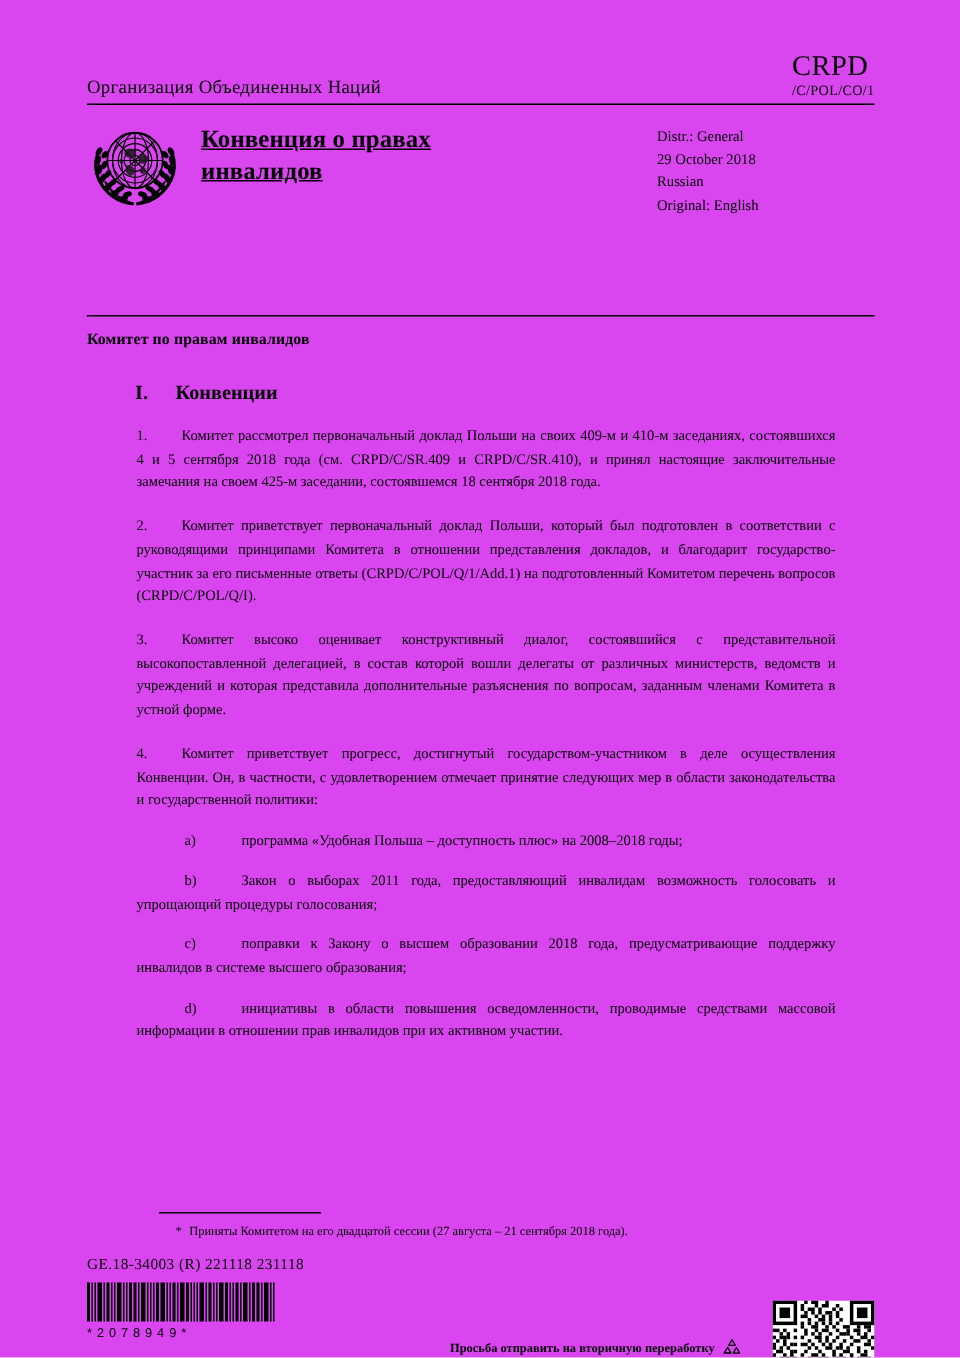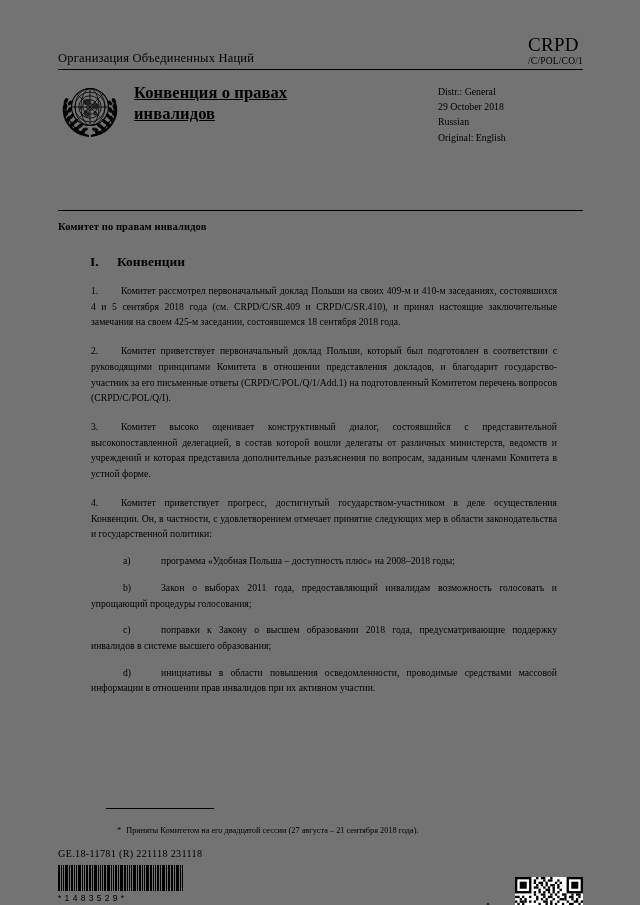--- a/index.html
+++ b/index.html
@@ -8,21 +8,21 @@
     background: #ffffff;
   }
   body {
     font-family: "Liberation Serif", serif;
     color: #000000;
   }
   .page {
     position: relative;
     width: 640px;
     height: 905px;
-    background: #737373;
+    background: #d946ef;
     overflow: hidden;
   }
 
   
   .masthead {
     position: absolute;
     left: 58px;
     top: 34px;
     width: 525px;
   }
@@ -158,21 +158,21 @@
     top: 808px;
     width: 525px;
   }
   .fn-rule {
     border-bottom: 0.9px solid #000;
     width: 108px;
     margin-left: 48px;
   }
   .footnote {
     font-size: 8.3px;
-    margin-top: 16px;
+    margin-top: 6px;
     margin-left: 59px;
     line-height: 1.4;
   }
   .footnote .fstar {
     margin-right: 5px;
   }
   .ge-line {
     font-size: 10.2px;
     margin-top: 11px;
     letter-spacing: 0.3px;
@@ -375,21 +375,21 @@
   </div>
 
   <div class="footer">
 
     <div class="fn-rule"></div>
 
     <div class="footnote">
       <span class="fstar">*</span><span>Приняты Комитетом на его двадцатой сессии (27 августа – 21 сентября 2018 года).</span>
     </div>
 
-    <div class="ge-line">GE.18-11781  (R)  221118  231118</div>
+    <div class="ge-line">GE.18-34003  (R)  221118  231118</div>
 
     <div class="footer-bottom">
 
       <div class="barcode-wrap">
         <div class="barcode-bars">
           <i style="width:2px"></i>
             <i style="width:1px"></i>
             <i style="width:1px"></i>
             <i style="width:3px"></i>
           <i style="width:1px"></i>
@@ -430,21 +430,21 @@
             <i style="width:1px"></i>
           <i style="width:3px"></i>
             <i style="width:1px"></i>
             <i style="width:2px"></i>
             <i style="width:2px"></i>
           <i style="width:1px"></i>
             <i style="width:3px"></i>
             <i style="width:1px"></i>
             <i style="width:1px"></i>
         </div>
-        <div class="barcode-text">*1483529*</div>
+        <div class="barcode-text">*2078949*</div>
       </div>
 
       <div class="recycle">
         <span>Просьба отправить на вторичную переработку</span>
         <svg class="recycle-sym" viewBox="0 0 24 24">
           <g fill="none" stroke="#000" stroke-width="1.3" stroke-linejoin="round">
             <path d="M12 3.2 L15.2 8.8 L11.6 8.8 L8.8 8.8 Z"></path>
             <path d="M4.2 16.5 L7.6 10.8 L9.4 13.8 L10.9 16.5 Z"></path>
             <path d="M19.6 16.6 L13.2 16.6 L15 13.6 L16.5 11 Z"></path>
           </g>

